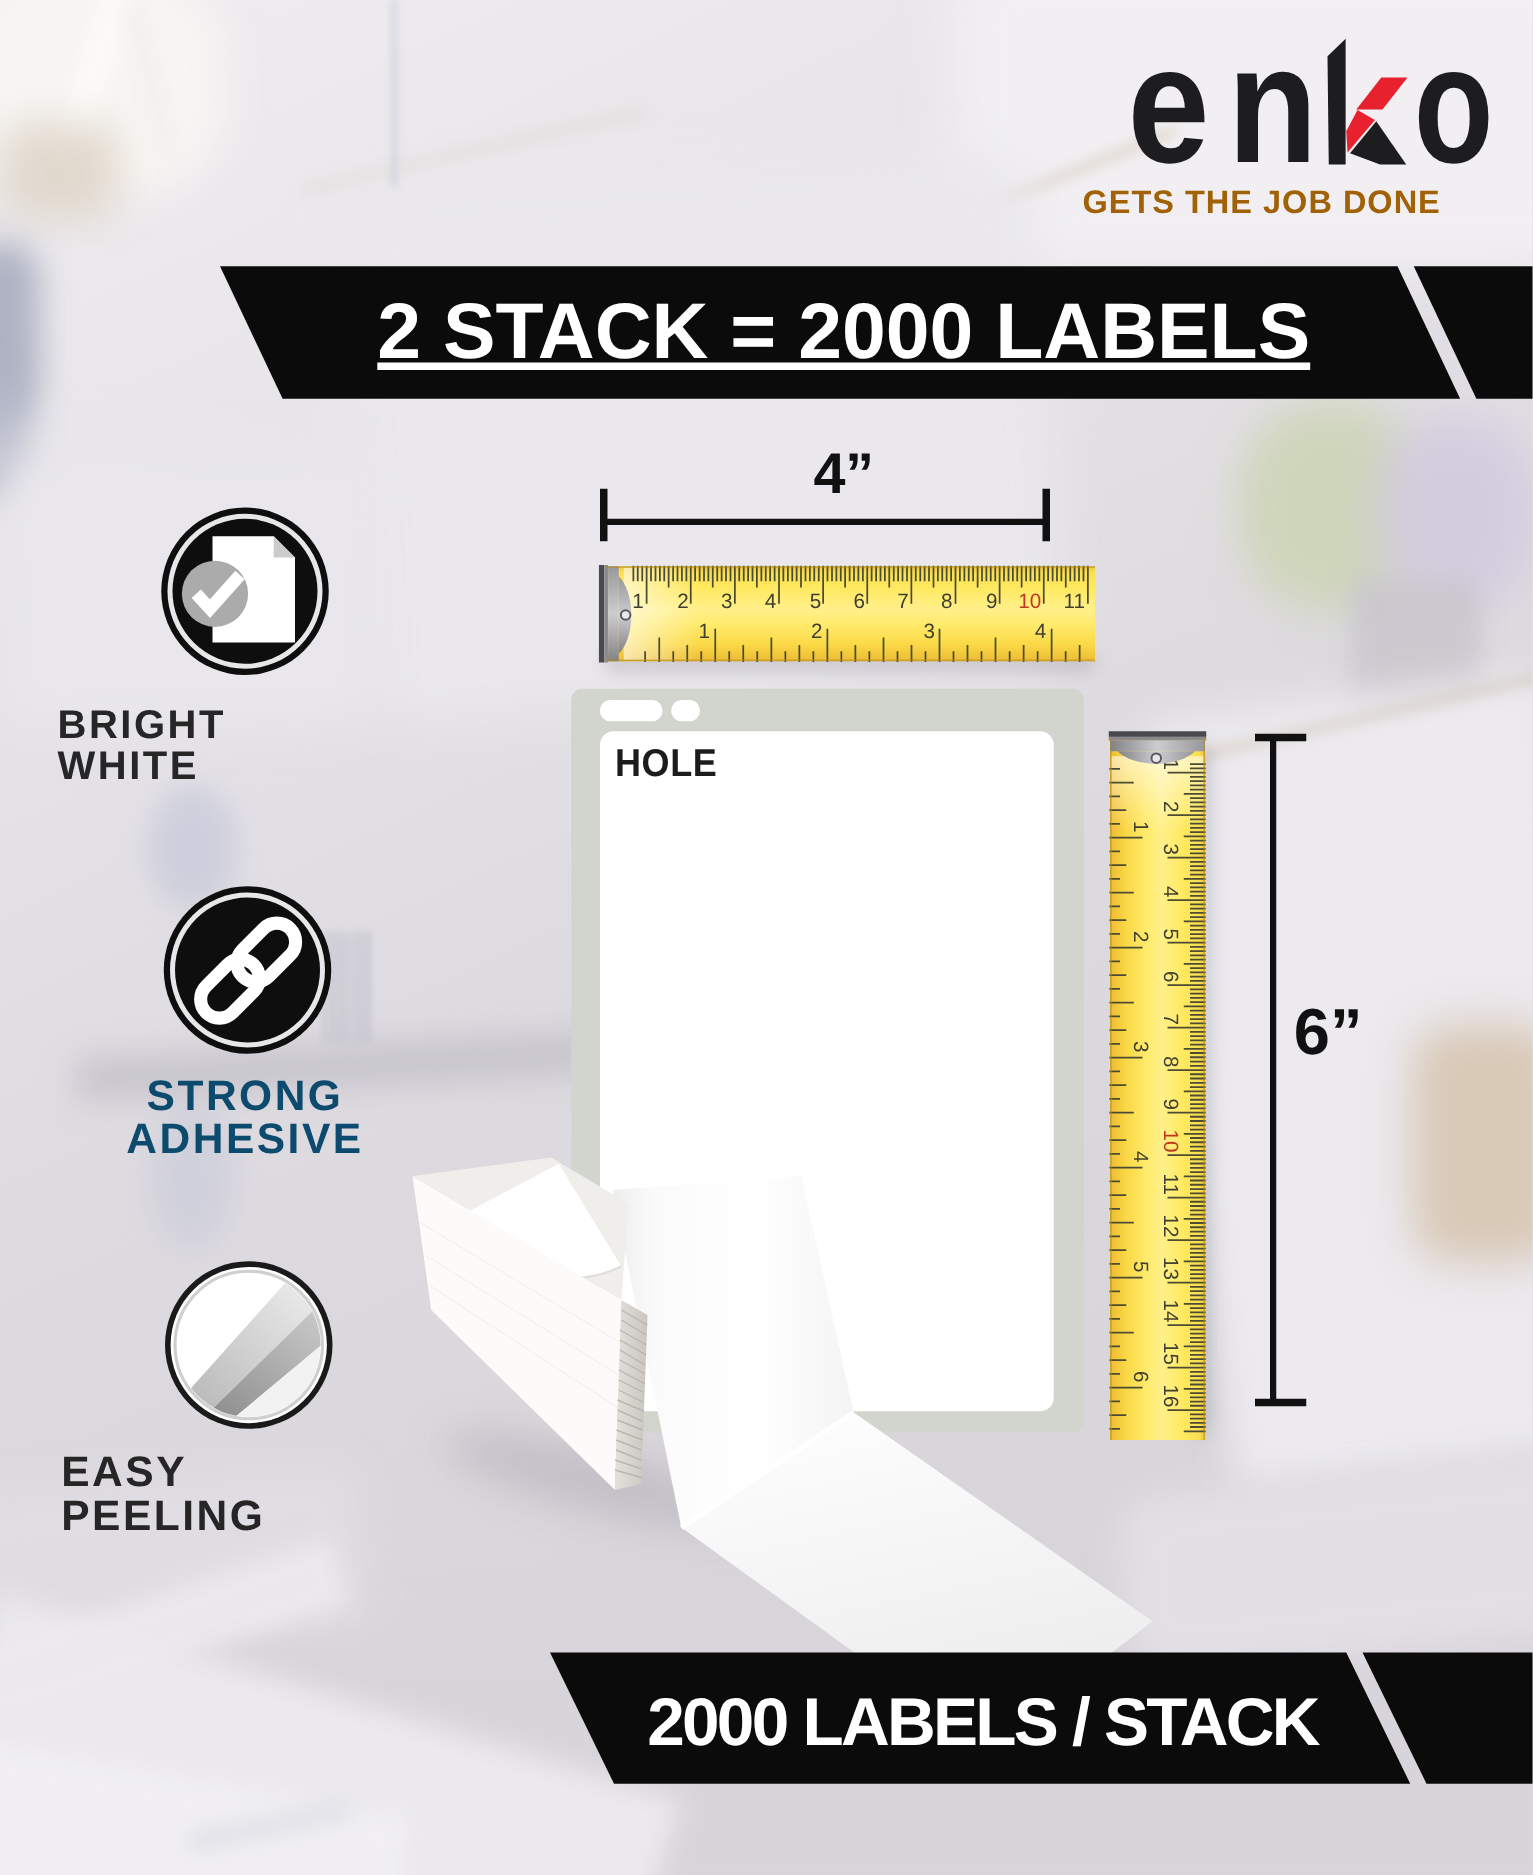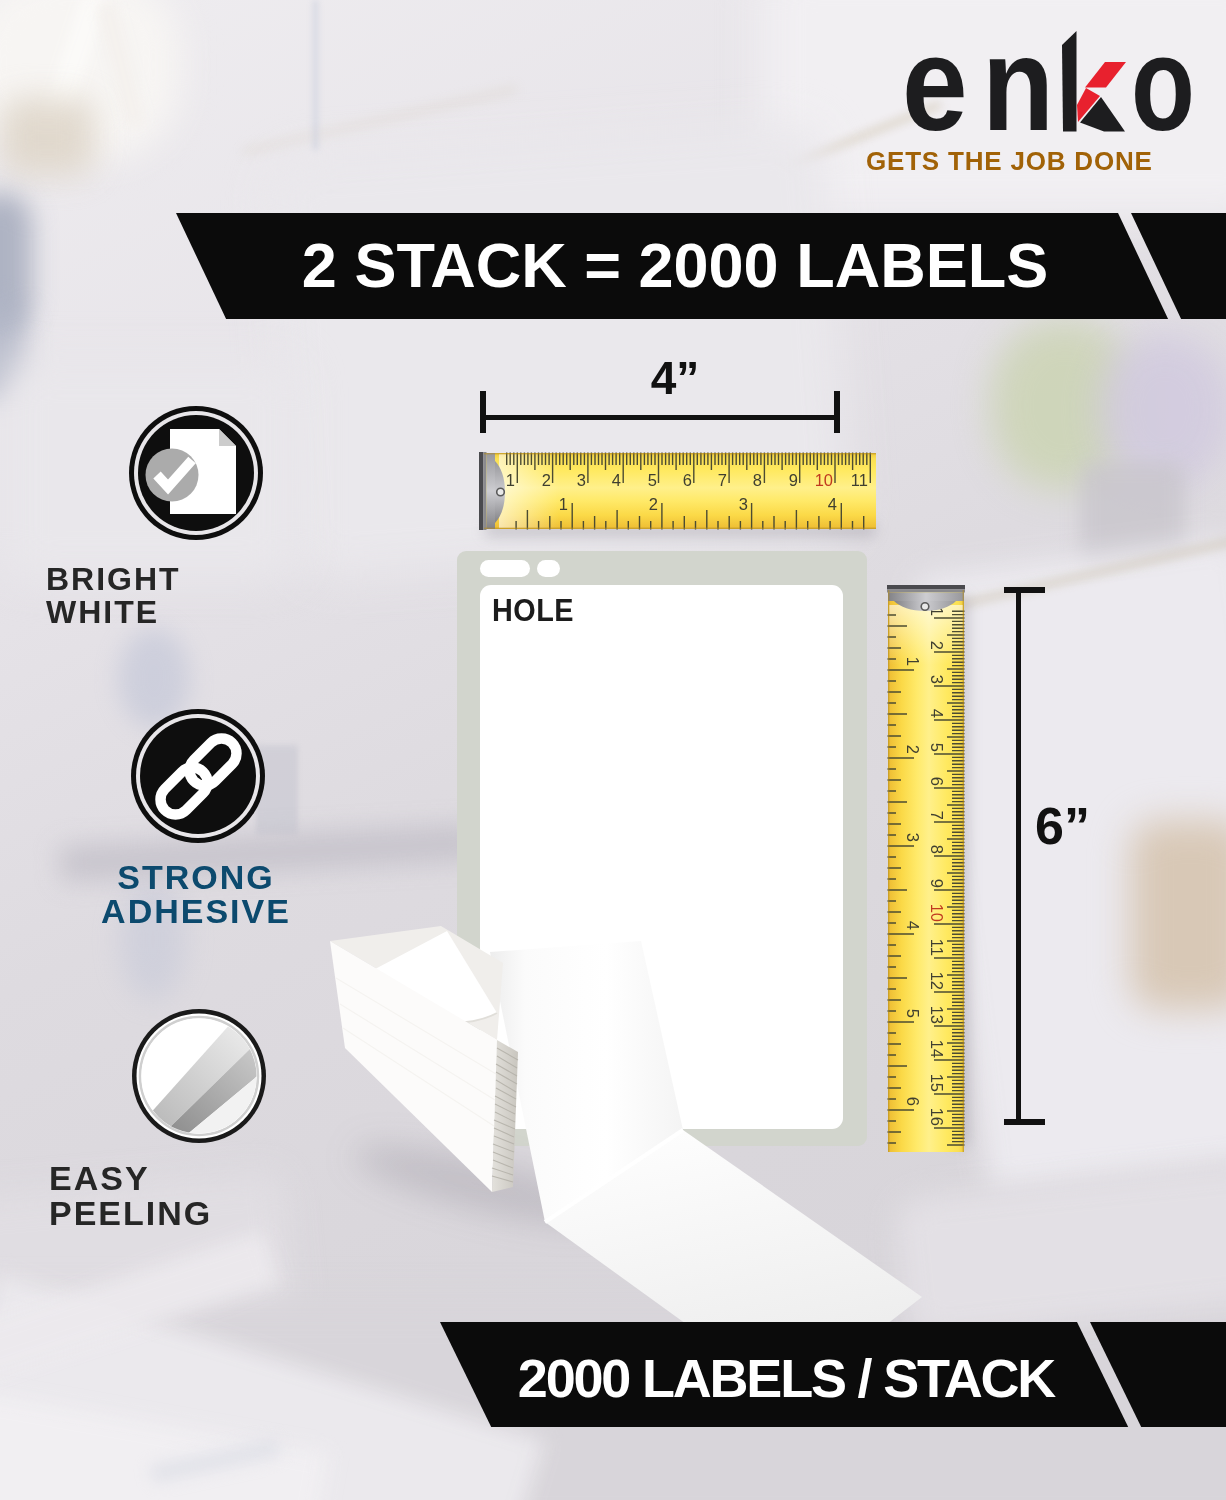--- a/index.html
+++ b/index.html
@@ -345,18 +345,18 @@
 
   <polygon points="1101,97 1125,131.5 1104,131.5 1080,122.5" fill="#1d1d1f"></polygon>
 </svg>
 
 <div class="txt" style="left:866px;top:146px;width:290px;font-size:26px;letter-spacing:0.8px;color:#a16207;white-space:nowrap;">GETS THE JOB DONE</div>
 
 <div class="a" style="left:176px;top:213px;width:942px;height:106px;background:#0b0b0b;transform:skewX(25.3deg);transform-origin:left top;"></div>
 
 <div class="a" style="left:1131px;top:213px;width:160px;height:106px;background:#0b0b0b;transform:skewX(25.3deg);transform-origin:left top;"></div>
 
-<div class="txt" style="left:175px;top:229px;width:1000px;text-align:center;font-size:63px;letter-spacing:0px;color:#ffffff;">2 STACK = 2000 LABELS</div>
+<div class="txt" style="left:175px;top:229px;width:1000px;text-align:center;font-size:63px;letter-spacing:0px;color:#ffffff;text-decoration:underline;">2 STACK = 2000 LABELS</div>
 
 <div class="a" style="left:440px;top:1322px;width:637px;height:105px;background:#0b0b0b;transform:skewX(26deg);transform-origin:left top;"></div>
 
 <div class="a" style="left:1090px;top:1322px;width:160px;height:105px;background:#0b0b0b;transform:skewX(26deg);transform-origin:left top;"></div>
 
 <div class="txt" style="left:436px;top:1347px;width:700px;text-align:center;font-size:54px;letter-spacing:-2.2px;color:#ffffff;">2000 LABELS / STACK</div>
 </body></html>

